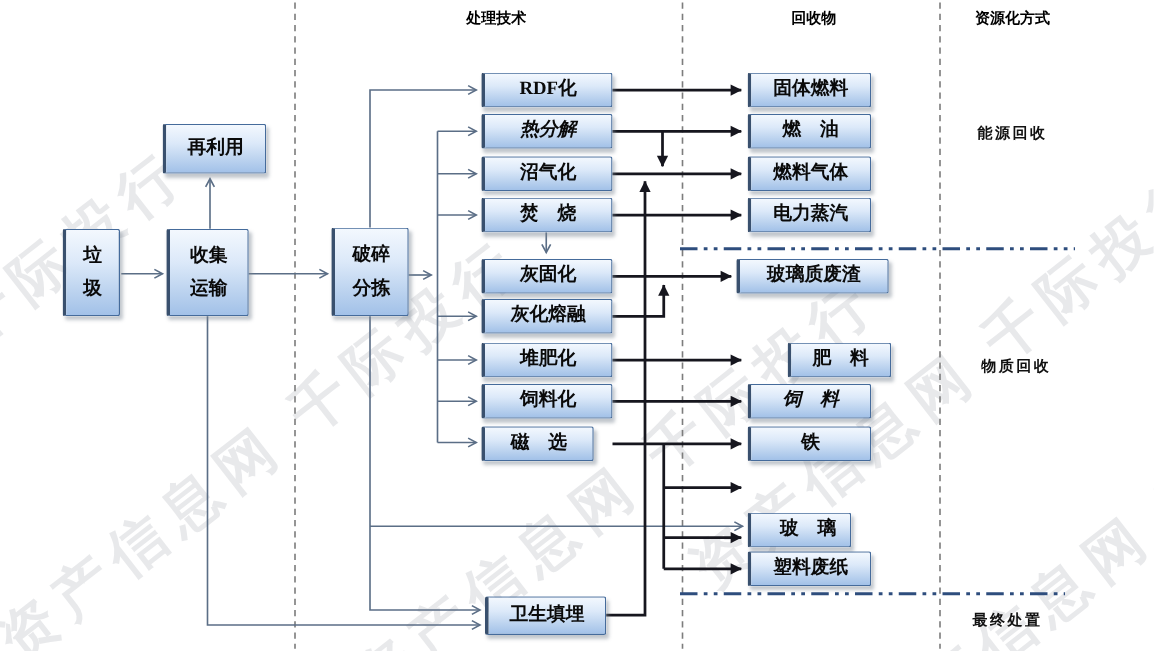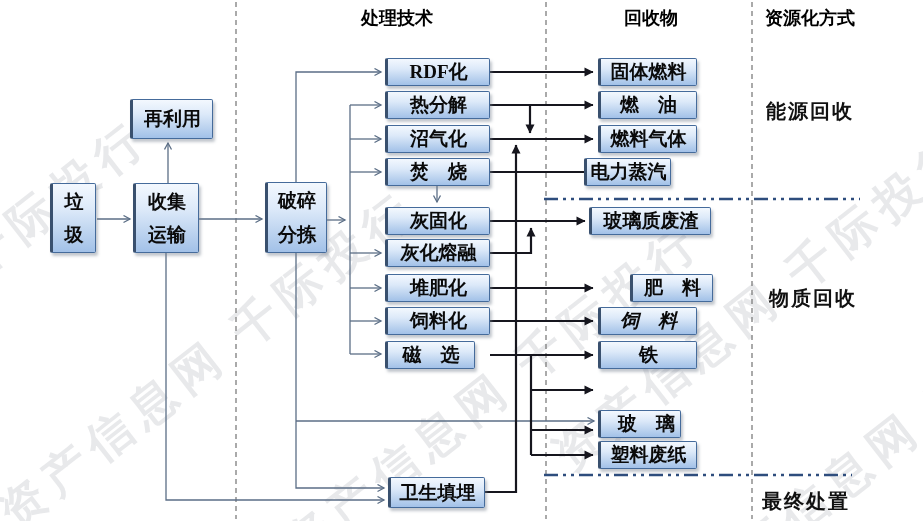--- a/index.html
+++ b/index.html
@@ -16,35 +16,35 @@
     transform:rotate(-38deg);transform-origin:0 50%;
     pointer-events:none;
   }
   
   #wires{position:absolute;left:0;top:0;z-index:2;}
   
   .node{
     position:absolute;z-index:3;
     display:flex;align-items:center;justify-content:center;
     text-align:center;white-space:pre-line;
-    font-size:19px;font-weight:bold;color:#0a0a0a;line-height:1.45;
+    font-size:15px;font-weight:bold;color:#0a0a0a;line-height:1.45;
     background:linear-gradient(180deg,#f3f8fe 0%,#dce9f9 38%,#bcd3ef 72%,#a2c1e8 100%);
     border:1px solid #456b9b;border-left:3px solid #39506e;border-radius:2px;
     box-shadow:2px 3px 3px rgba(120,130,145,0.45);
     box-sizing:border-box;
   }
   .node.tall{line-height:1.75;}
   
   .header{
     position:absolute;z-index:4;text-align:center;
-    font-size:18px;font-weight:bold;color:#000;
+    font-size:12px;font-weight:bold;color:#000;
   }
   .zone{
     position:absolute;z-index:4;text-align:center;
-    font-size:20px;font-weight:bold;color:#111;letter-spacing:2px;
+    font-size:12px;font-weight:bold;color:#111;letter-spacing:2px;
   }
 </style>
 </head>
 <body>
 
 <div id="stage">
 
   <div class="wm" style="left:5px;top:488px;">资产信息网 千际投行</div>
   <div class="wm" style="left:290px;top:520px;">资产信息网 千际投行</div>
   <div class="wm" style="left:700px;top:560px;">资产信息网 千际投行</div>
@@ -117,34 +117,34 @@
 
   <div class="node tall" style="left:50px;top:183px;width:46px;height:70px;">垃
 圾</div>
   <div class="node tall" style="left:133px;top:183px;width:66px;height:70px;">收集
 运输</div>
   <div class="node" style="left:130px;top:99px;width:83px;height:40px;">再利用</div>
   <div class="node tall" style="left:265px;top:182px;width:62px;height:71px;">破碎
 分拣</div>
 
   <div class="node" style="left:385px;top:58px;width:105px;height:28px;">RDF化</div>
-  <div class="node" style="left:385px;top:91px;width:105px;height:28px;">热分解</div>
+  <div class="node" style="left:385px;top:91px;width:105px;height:28px;font-style:italic;">热分解</div>
   <div class="node" style="left:385px;top:125px;width:105px;height:28px;">沼气化</div>
   <div class="node" style="left:385px;top:158px;width:105px;height:28px;">焚　烧</div>
   <div class="node" style="left:385px;top:207px;width:105px;height:28px;">灰固化</div>
   <div class="node" style="left:385px;top:239px;width:105px;height:28px;">灰化熔融</div>
   <div class="node" style="left:385px;top:274px;width:105px;height:28px;">堆肥化</div>
   <div class="node" style="left:385px;top:307px;width:105px;height:28px;">饲料化</div>
   <div class="node" style="left:385px;top:341px;width:90px;height:28px;">磁　选</div>
   <div class="node" style="left:388px;top:477px;width:97px;height:31px;">卫生填埋</div>
 
   <div class="node" style="left:598px;top:58px;width:99px;height:28px;">固体燃料</div>
   <div class="node" style="left:598px;top:91px;width:99px;height:28px;">燃　油</div>
   <div class="node" style="left:598px;top:125px;width:99px;height:28px;">燃料气体</div>
-  <div class="node" style="left:584px;top:158px;width:87px;height:28px;">电力蒸汽</div>
+  <div class="node" style="left:598px;top:158px;width:99px;height:28px;">电力蒸汽</div>
   <div class="node" style="left:589px;top:207px;width:122px;height:28px;">玻璃质废渣</div>
   <div class="node" style="left:630px;top:274px;width:83px;height:28px;">肥　料</div>
   <div class="node" style="left:598px;top:307px;width:99px;height:28px;font-style:italic;">饲　料</div>
   <div class="node" style="left:598px;top:341px;width:99px;height:28px;">铁</div>
   <div class="node" style="left:598px;top:410px;width:83px;height:28px;padding-left:12px;">玻　璃</div>
   <div class="node" style="left:598px;top:441px;width:99px;height:28px;">塑料废纸</div>
 
   <div class="zone" style="left:760px;top:98px;width:100px;">能源回收</div>
   <div class="zone" style="left:763px;top:285px;width:100px;">物质回收</div>
   <div class="zone" style="left:756px;top:488px;width:100px;">最终处置</div>

